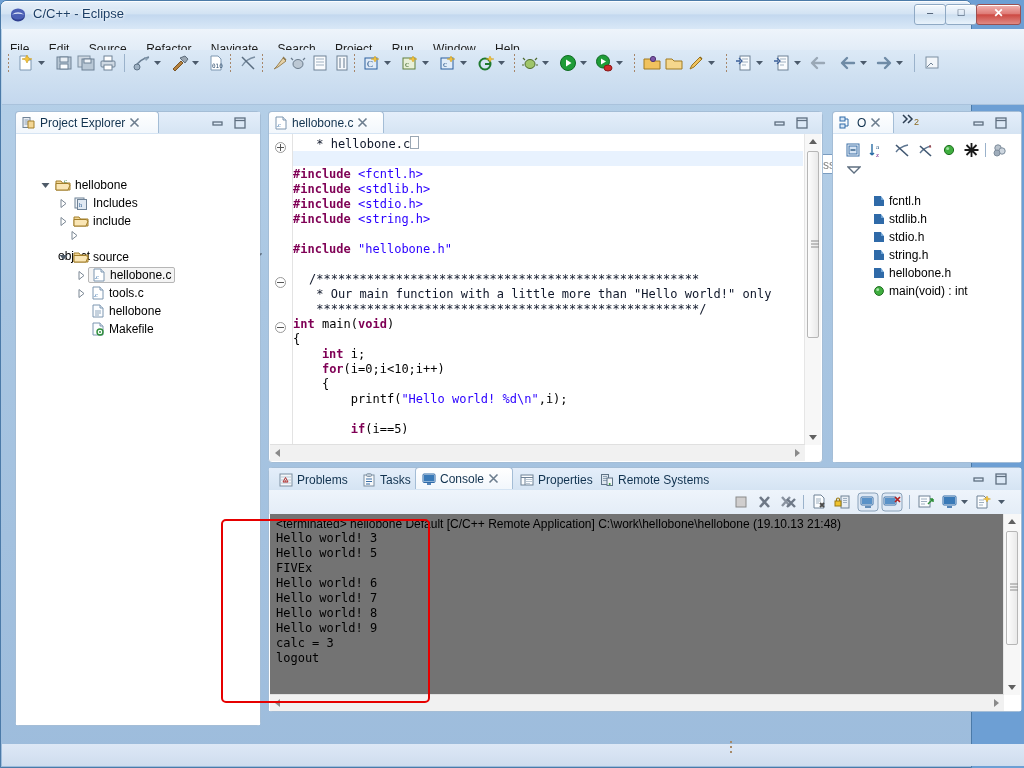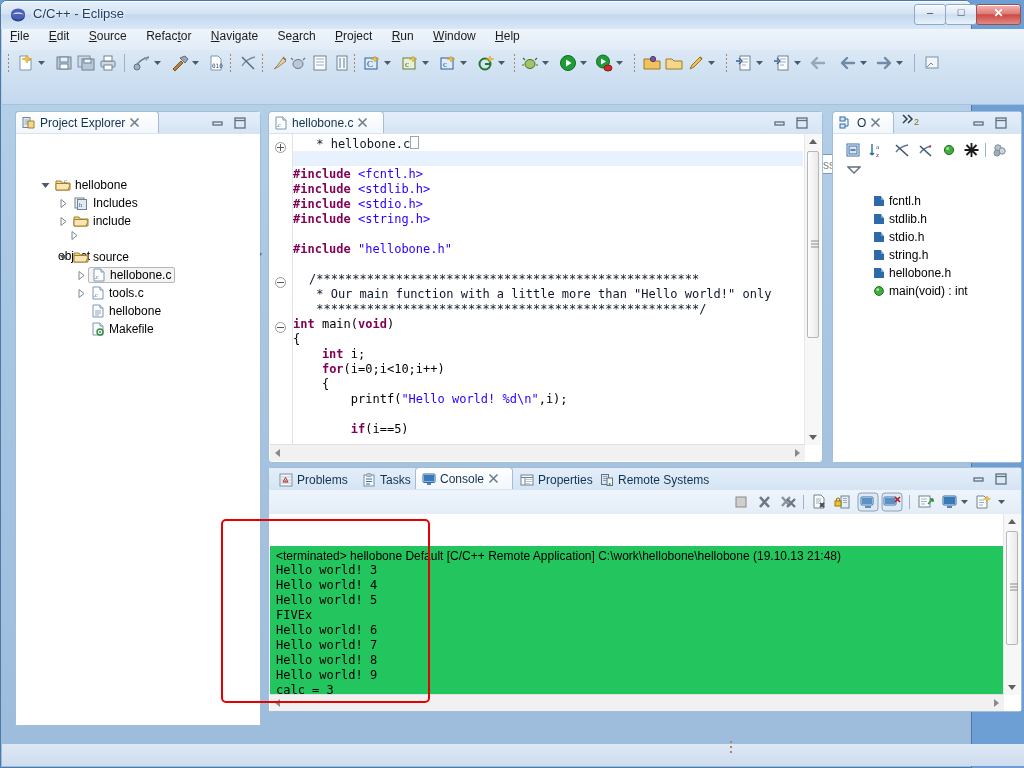--- a/index.html
+++ b/index.html
@@ -43,21 +43,21 @@
   }
   #btn-close span{color:#fff;font-weight:bold;font-size:12px;top:1px;}
 
   
   #menubar{
     position:absolute;left:1px;top:28px;width:1022px;height:21px;
     background:linear-gradient(180deg,#eef4fb 0%,#e2ecf7 100%);
     border-bottom:1px solid #c3d5e8;
   }
   .menu-item{
-    display:inline-block;padding:0 8px 2px 8px;font-size:12px;color:#1c1c1c;cursor:default;
+    display:inline-block;padding:13px 8px 2px 8px;font-size:12px;color:#1c1c1c;cursor:default;
   }
   .menu-item u{text-decoration:underline;}
 
   
   #toolbar{
     position:absolute;left:1px;top:49px;width:1022px;height:26px;
     background:linear-gradient(180deg,#dce9f6 0%,#cfe0f1 100%);
     border-bottom:1px solid #b9cde2;
   }
   #toolbar2{
@@ -139,22 +139,22 @@
 
   
   .vsb{position:absolute;width:16px;background:#f7f7f7;border-left:1px solid #e6e6e6;}
   .vsb .thumb{position:absolute;left:2px;right:2px;border:1px solid #b6b6b6;border-radius:2px;
     background:linear-gradient(90deg,#fdfdfd,#e9e9e9);}
   .vsb .ar{position:absolute;left:0;right:0;height:16px;}
   .hsb{position:absolute;height:16px;background:#f1f1f1;border-top:1px solid #e0e0e0;}
 
   
   #console-out{
-    position:absolute;left:1px;top:0;right:17px;bottom:16px;background:#22c55e;overflow:hidden;
-    padding:3px 0 12px 6px;box-sizing:border-box;margin-top:32px;
+    position:absolute;left:1px;top:0;right:17px;bottom:16px;background:#737373;overflow:hidden;
+    padding:3px 0 12px 6px;box-sizing:border-box;
   }
   #console-hdr{font-family:"Liberation Sans",sans-serif;font-size:12px;color:#000;white-space:nowrap;}
   .cline{font-family:"DejaVu Sans Mono","Liberation Mono",monospace;font-size:12px;line-height:15px;color:#000;white-space:pre;}
   #red-box{position:absolute;border:2px solid #e60000;border-radius:5px;pointer-events:none;}
 
   #statusbar{position:absolute;left:1px;bottom:1px;width:1022px;height:22px;
     background:linear-gradient(180deg,#dde8f6 0%,#cfddee 100%);}
   #grip{position:absolute;left:729px;top:740px;width:2px;height:14px;
     background:repeating-linear-gradient(180deg,#a68a6a 0 2px,transparent 2px 5px);}
 </style>
@@ -848,21 +848,20 @@
       </svg>
       <svg style="position:absolute;left:729px;top:9px;width:7px;height:6px;" viewBox="0 0 7 6">
           <path d="M0 1h7L3.5 5z" fill="#4b5a6b"></path>
         </svg>
     </div>
 
     <div class="panel-body" style="top:46px;">
       <div id="console-out">
         <div id="console-hdr">&lt;terminated&gt; hellobone Default [C/C++ Remote Application] C:\work\hellobone\hellobone (19.10.13 21:48)</div>
         <div class="cline">Hello world! 3</div>
-        <div class="cline">Hello world! 4</div>
         <div class="cline">Hello world! 5</div>
         <div class="cline">FIVEx</div>
         <div class="cline">Hello world! 6</div>
         <div class="cline">Hello world! 7</div>
         <div class="cline">Hello world! 8</div>
         <div class="cline">Hello world! 9</div>
         <div class="cline">calc = 3</div>
         <div class="cline">logout</div>
       </div>
 

